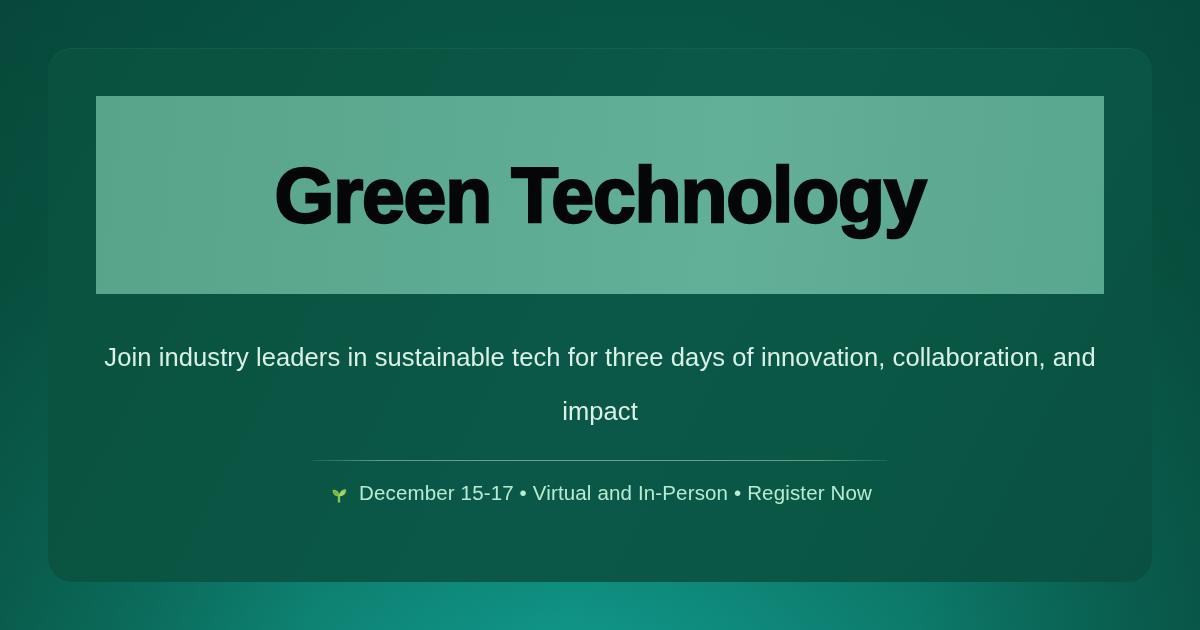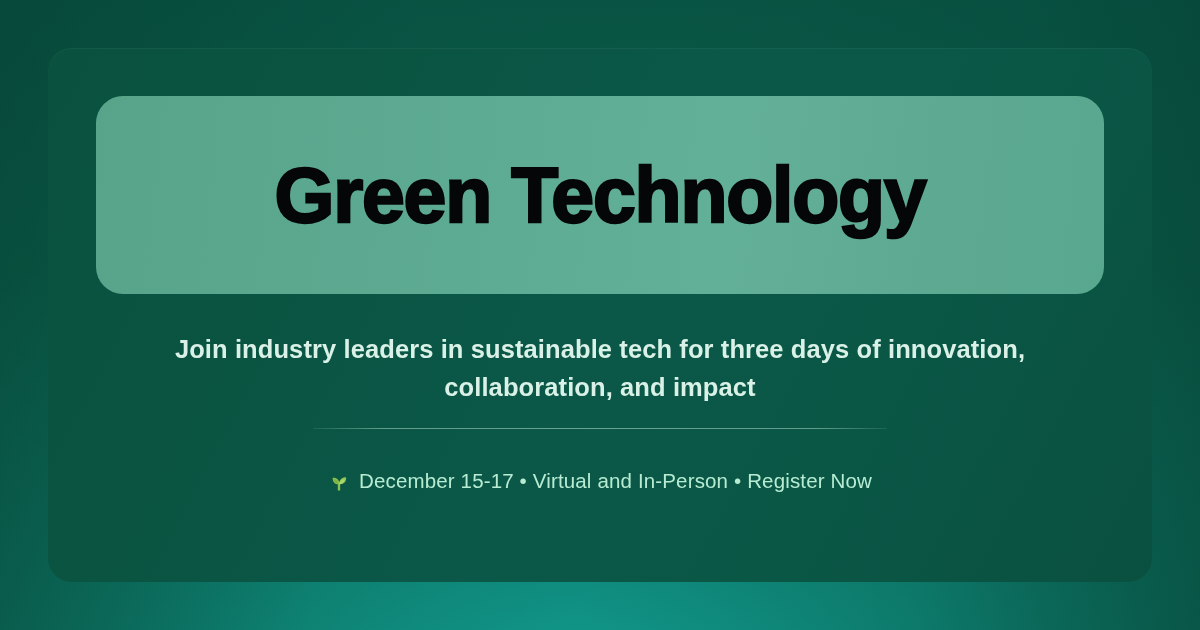--- a/index.html
+++ b/index.html
@@ -52,21 +52,20 @@
     position: absolute;
     left: 48px;
     top: 48px;
     width: 1008px;
     height: 198px;
     background: linear-gradient(96deg, #58a48b 0%, #5dab92 38%, #63b098 62%, #5ea991 82%, #58a88f 100%);
     display: flex;
     flex-direction: column;
     align-items: center;
     justify-content: center;
-    border-radius: 27px;
   }
   .title-line {
     color: #050607;
     font-family: "Liberation Sans", sans-serif;
     font-weight: 700;
     font-size: 77px;
     line-height: 84px;
     letter-spacing: -1.2px;
     text-align: center;
     white-space: nowrap;
@@ -82,35 +81,35 @@
     width: 1104px;
     display: flex;
     flex-direction: column;
     align-items: center;
   }
   .subtitle {
     width: 1010px;
     margin-top: 36px;
     color: #d9f1e6;
     font-size: 25.5px;
-    line-height: 38px;
-    font-weight: 700;
+    line-height: 54px;
+    font-weight: 400;
     text-align: center;
     letter-spacing: 0.1px;
   }
 
   .divider {
     width: 574px;
     height: 1px;
     margin-top: 22px;
     background: linear-gradient(90deg, rgba(190,232,214,0.10) 0%, rgba(190,232,214,0.48) 12%, rgba(190,232,214,0.52) 50%, rgba(190,232,214,0.48) 88%, rgba(190,232,214,0.10) 100%);
   }
 
   .footer-line {
-    margin-top: 40px;
+    margin-top: 20px;
     display: flex;
     align-items: center;
     justify-content: center;
     gap: 10px;
     color: #b7ecd2;
     font-size: 20.5px;
     font-weight: 500;
     letter-spacing: 0.15px;
     white-space: nowrap;
   }

